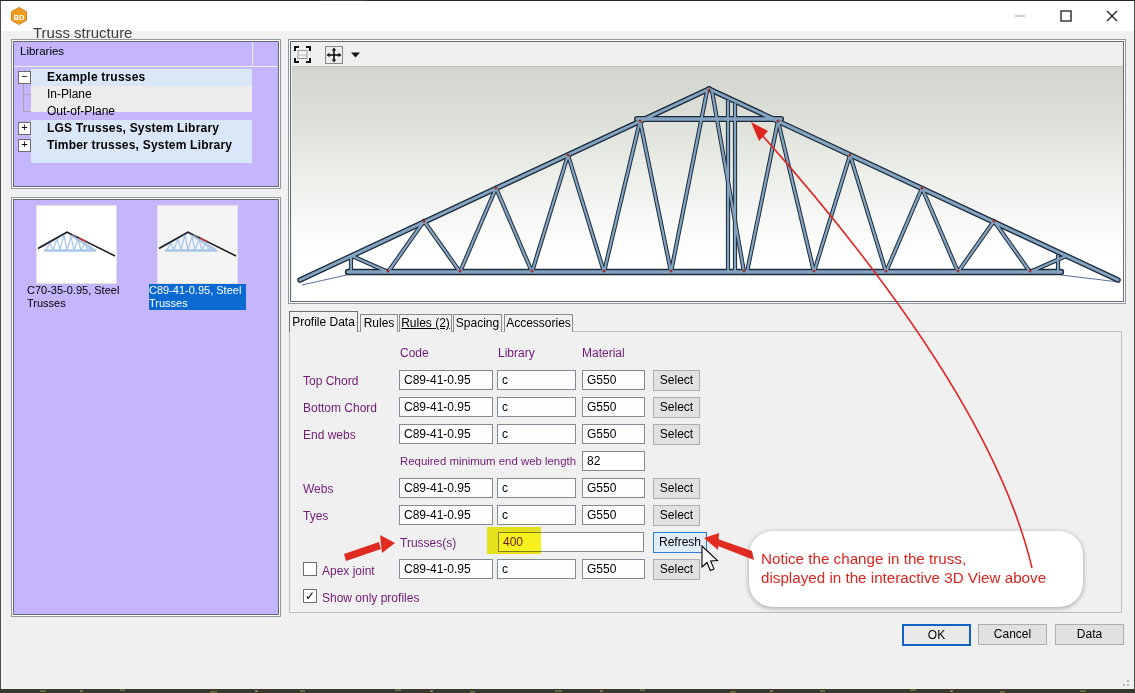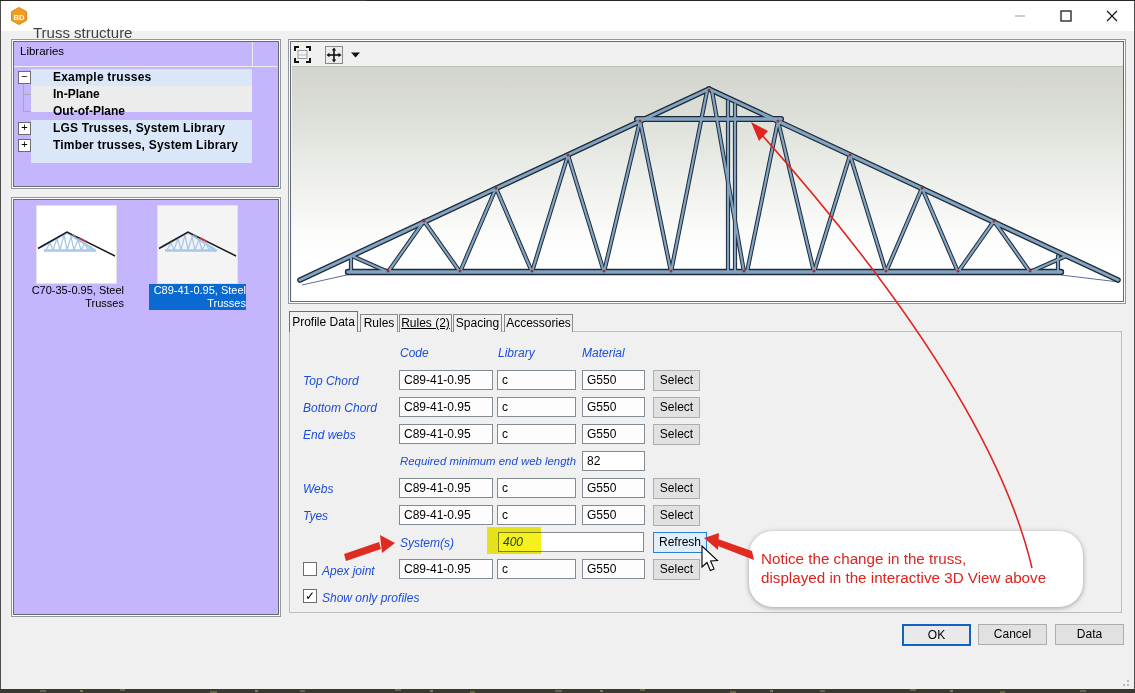--- a/index.html
+++ b/index.html
@@ -3,28 +3,28 @@
 <meta charset="utf-8">
 <style>
 html,body{margin:0;padding:0;}
 body{width:1135px;height:693px;position:relative;overflow:hidden;
  font-family:"Liberation Sans",sans-serif;background:#f0f0f0;}
 .abs{position:absolute;}
 .titlebar{left:1px;top:1px;width:1133px;height:30px;background:#ffffff;}
 .title-text{left:33px;top:8px;font-size:15px;color:#404040;margin-top:16px;}
 .panel{background:#fff;border:1px solid #9099a3;}
 .panel-inner{position:absolute;left:1px;top:1px;right:1px;bottom:1px;border:1px solid #646b73;background:#c4b5fd;overflow:hidden;}
-.treerow{position:absolute;left:15px;width:238px;height:26px;font-size:12px;line-height:17px;white-space:nowrap;padding-left:22px;box-sizing:border-box;font-weight:bold;}
+.treerow{position:absolute;left:15px;width:238px;height:26px;font-size:12px;line-height:17px;white-space:nowrap;padding-left:16px;box-sizing:border-box;}
 .treerow b{font-size:12px;letter-spacing:0.2px;}
 .expbox{position:absolute;width:11px;height:11px;border:1px solid #6d6d6d;background:#fff;font-size:11px;line-height:9px;text-align:center;color:#000;}
 .thumbbox{position:absolute;top:5px;width:79px;height:77px;background:#fff;border:1px solid #e2e2e2;}
-.thumblabel{position:absolute;top:84px;width:97px;text-align:right;font-size:11px;line-height:13px;color:#000;}
+.thumblabel{position:absolute;top:84px;width:97px;text-align:left;font-size:11px;line-height:13px;color:#000;}
 .tab{position:absolute;font-size:12px;color:#000;text-align:center;background:#f0f0f0;}
 .field{position:absolute;height:18px;border:1px solid #828a93;background:#fdfdfd;font-size:12px;line-height:18px;padding-left:4px;color:#000;}
-.flabel{position:absolute;font-size:12px;color:#1d4ed8;white-space:nowrap;font-style:italic;}
+.flabel{position:absolute;font-size:12px;color:#701a75;white-space:nowrap;}
 .btn{position:absolute;height:19px;background:#e1e1e1;border:1px solid #adadad;font-size:12px;text-align:center;color:#000;line-height:19px;}
 .cb{position:absolute;width:12px;height:12px;border:1px solid #6d6d6d;background:#fff;}
 </style>
 </head>
 <body>
 
 <div class="abs" style="left:0;top:0;width:1135px;height:693px;border:1px solid #4e4e4e;box-sizing:border-box;"></div>
 <div class="abs" style="left:0;top:0;width:1135px;height:1px;background:#262626;"></div>
 <div class="abs" style="left:320px;top:0;width:46px;height:2px;background:#3a3a3a;"></div>
 <svg class="abs" style="left:0;top:688px;z-index:7;" width="1135" height="5" viewBox="0 0 1135 5">
@@ -253,21 +253,21 @@
 <div class="flabel" style="left:400px;top:346px;">Code</div>
 <div class="flabel" style="left:498px;top:346px;">Library</div>
 <div class="flabel" style="left:582px;top:346px;">Material</div>
 
 <div class="flabel" style="left:303px;top:374px;">Top Chord</div>
 <div class="flabel" style="left:303px;top:401px;">Bottom Chord</div>
 <div class="flabel" style="left:303px;top:428px;">End webs</div>
 <div class="flabel" style="left:400px;top:455px;font-size:11.4px;">Required minimum end web length</div>
 <div class="flabel" style="left:303px;top:482px;">Webs</div>
 <div class="flabel" style="left:303px;top:509px;">Tyes</div>
-<div class="flabel" style="left:400px;top:536px;">System(s)</div>
+<div class="flabel" style="left:400px;top:536px;">Trusses(s)</div>
 <div class="flabel" style="left:322px;top:564px;">Apex joint</div>
 <div class="flabel" style="left:322px;top:591px;">Show only profiles</div>
 
 <div class="field" style="left:399px;top:370px;width:88px;">C89-41-0.95</div>
 <div class="field" style="left:497px;top:370px;width:73px;">c</div>
 <div class="field" style="left:582px;top:370px;width:57px;">G550</div>
 <div class="btn" style="left:653px;top:370px;width:45px;">Select</div>
 
 <div class="field" style="left:399px;top:397px;width:88px;">C89-41-0.95</div>
 <div class="field" style="left:497px;top:397px;width:73px;">c</div>

